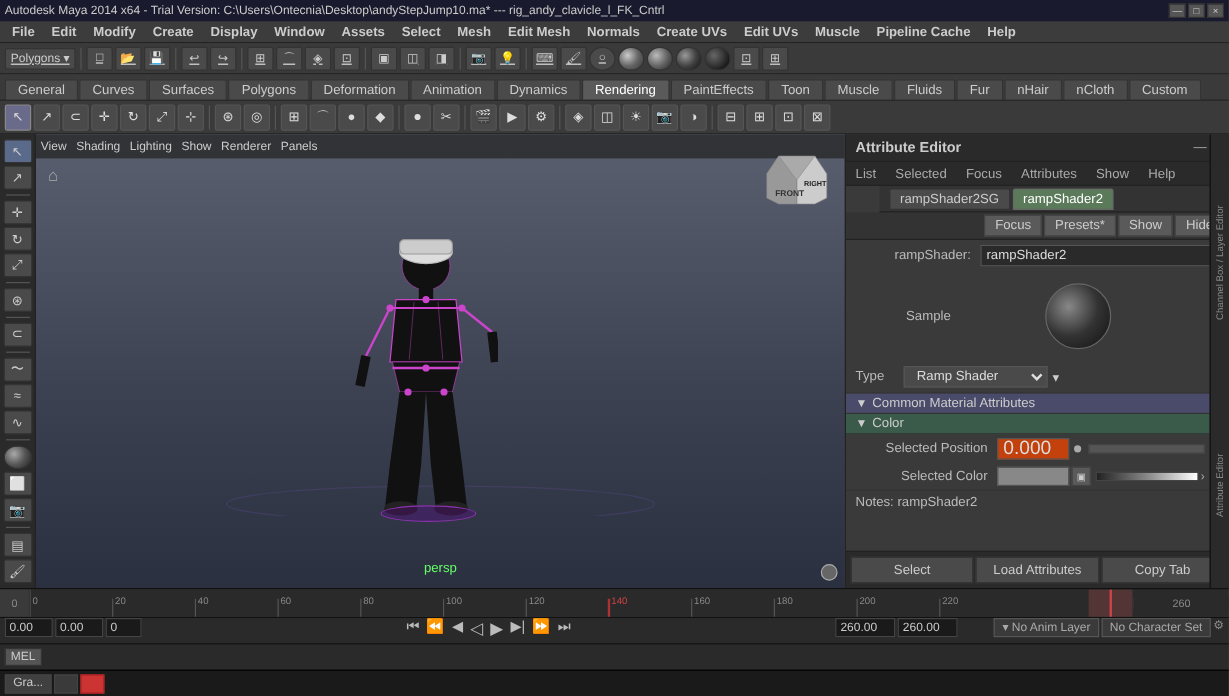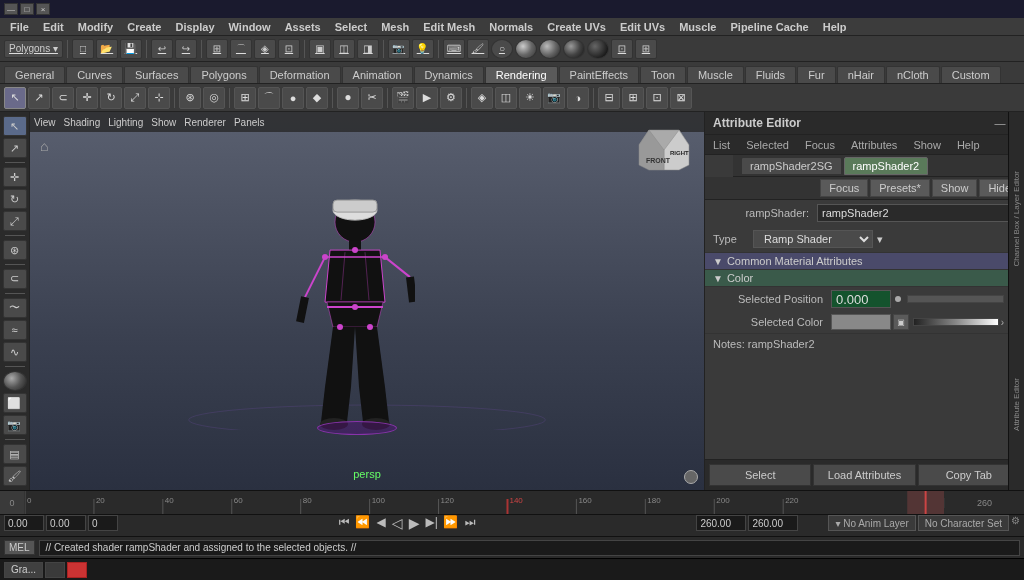--- a/index.html
+++ b/index.html
@@ -372,24 +372,24 @@
     }
 
     
     #sel-pos-row {
       display: flex;
       align-items: center;
       padding: 3px 8px;
     }
     #sel-pos-label { color: #bbb; min-width: 110px; text-align: right; margin-right: 8px; font-size: 11px; }
     #sel-pos-input {
-      background: #14532d;
+      background: #c2410c;
       border: 1px solid #555;
       color: #ddd;
-      font-size: 13px;
+      font-size: 16px;
       padding: 1px 4px;
       width: 60px;
       height: 18px;
     }
     #sel-pos-slider {
       flex: 1;
       margin-left: 6px;
       height: 8px;
       background: #555;
       border: 1px solid #444;
@@ -609,20 +609,21 @@
       font-size: 8px;
       color: #888;
       writing-mode: vertical-rl;
       transform: rotate(180deg);
     }
   </style>
 </head>
 <body>
 
 <div id="title-bar">
+  <span class="title-text">Autodesk Maya 2014 x64 - Trial Version: C:\Users\Ontecnia\Desktop\andyStepJump10.ma* --- rig_andy_clavicle_l_FK_Cntrl</span>
   <div class="win-btns">
     <div class="win-btn">—</div>
     <div class="win-btn">□</div>
     <div class="win-btn">×</div>
   </div>
 </div>
 
 <div id="menu-bar">
   <span class="menu-item">File</span>
   <span class="menu-item">Edit</span>
@@ -878,20 +879,24 @@
     </div>
 
     <div class="attr-row" style="margin-top:4px;">
       <span class="attr-label">rampShader:</span>
       <input class="attr-value" type="text" value="rampShader2" style="">
     </div>
 
     <div id="attr-inner">
       <div id="attr-main">
 
+        <div id="sample-area">
+          <span id="sample-label">Sample</span>
+          <div id="sphere-preview"></div>
+        </div>
 
         <div id="type-row">
           <span id="type-label">Type</span>
           <select id="type-select">
             <option>Ramp Shader</option>
           </select>
           <span style="margin-left:4px;cursor:pointer;color:#ccc;">▾</span>
         </div>
 
         <div class="section-header">
@@ -1013,20 +1018,19 @@
   <input class="status-input" type="text" value="260.00" style="width: 50px;">
 
   <div style="background:#3a3a3a;border:1px solid #555;padding:0 6px;height:16px;display:flex;align-items:center;font-size:10px;color:#aaa;margin-left:28px;">▾ No Anim Layer</div>
 
   <div style="background:#3a3a3a;border:1px solid #555;padding:0 6px;height:16px;display:flex;align-items:center;font-size:10px;color:#aaa;">No Character Set</div>
   <span style="color:#888;font-size:10px;cursor:pointer;">⚙</span>
 </div>
 
 <div id="mel-bar">
   <div id="mel-label">MEL</div>
-  <div id="mel-status">// Created shader rampShader and assigned to the selected objects. //</div>
 </div>
 
 <div id="taskbar">
   <div class="task-btn">Gra...</div>
   <div class="task-btn" style="width:20px;height:16px;background:#3a3a3a;border:1px solid #444;"></div>
   <div class="task-btn" style="width:20px;height:16px;background:#cc3333;border:1px solid #aa2222;"></div>
 </div>
 
 </body></html>

